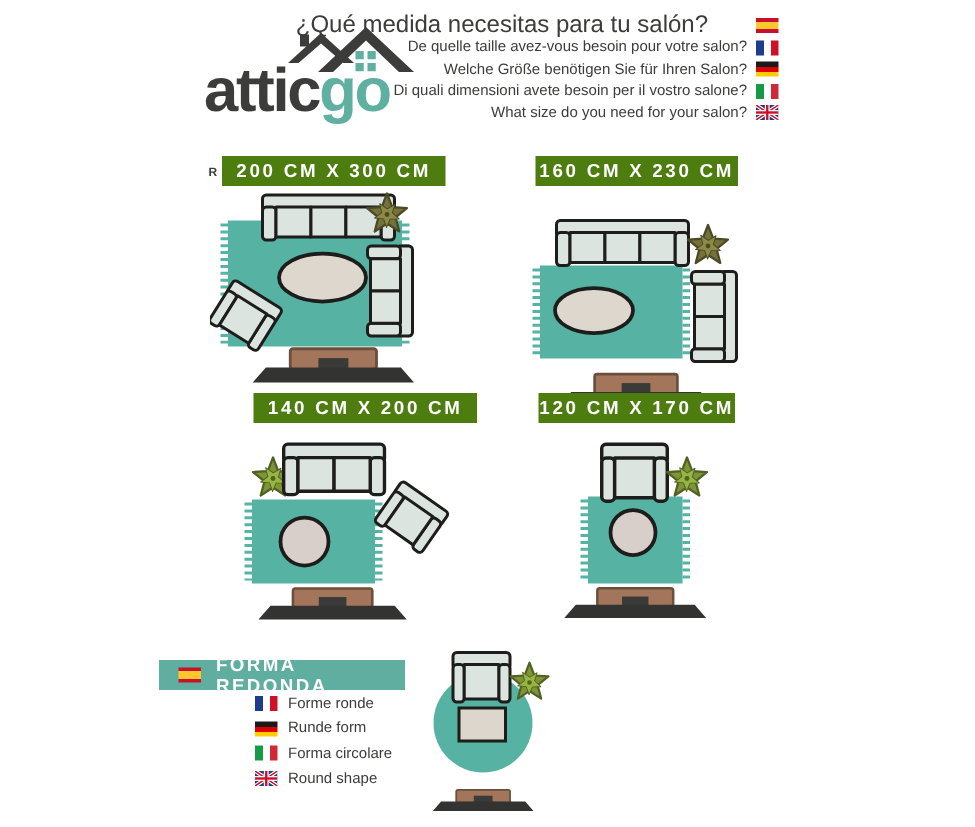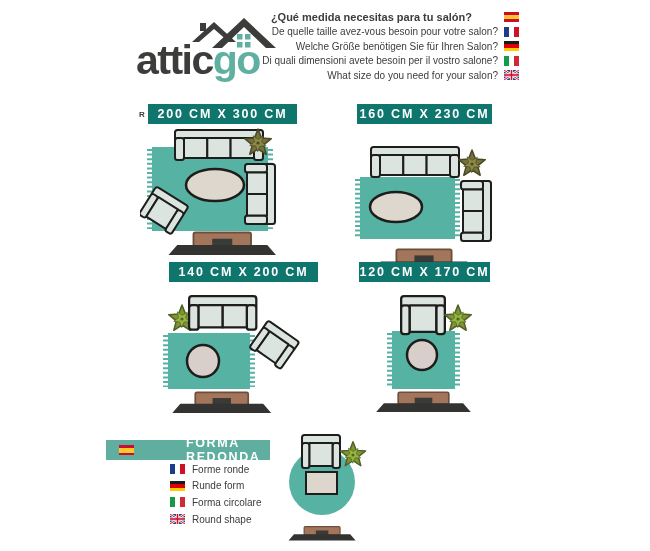--- a/index.html
+++ b/index.html
@@ -12,41 +12,41 @@
   .brand { position:absolute; left:6px; top:28px; font-size:41px; font-weight:bold;
            letter-spacing:-1.5px; color:#3C3C3B; line-height:44px; }
   .brand .go { color:#5FB0A1; }
   .tagline { position:absolute; left:9px; top:68px; font-size:8px; font-weight:bold;
              letter-spacing:3.1px; color:#3C3C3B;margin-top:32px; }
 
   
   .questions { position:absolute; top:10px; right:131px; width:360px; }
   .q-row { display:flex; justify-content:flex-end; align-items:center; gap:6px;
            height:14.5px; font-size:10px; color:#3C3C3B; }
-  .q-row.bold { font-weight:bold; font-size:11px;gap:32px; }
+  .q-row.bold { font-weight:normal; font-size:16px;gap:32px; }
 
   
   .flag { display:inline-block; width:15px; height:10px; flex:0 0 15px; }
   .flag.es { background:linear-gradient(180deg,#C8102E 0 25%,#FFC72C 25% 75%,#C8102E 75% 100%); }
   .flag.fr { background:linear-gradient(90deg,#1E3C8C 0 33.4%,#fff 33.4% 66.7%,#CE1126 66.7% 100%); }
   .flag.de { background:linear-gradient(180deg,#1A1A1A 0 33.4%,#DD0000 33.4% 66.7%,#FFCC00 66.7% 100%); }
   .flag.it { background:linear-gradient(90deg,#159A47 0 33.4%,#fff 33.4% 66.7%,#CE2B37 66.7% 100%); }
   .flag.gb svg { display:block; }
 
   
   .cell { position:absolute; width:165px; display:flex; flex-direction:column; align-items:center; }
-  .banner { height:20px; background:#0f766e; color:#fff; font-weight:bold; font-size:12.5px;
+  .banner { height:20px; background:#4d7c0f; color:#fff; font-weight:bold; font-size:12.5px;
             letter-spacing:1.8px; display:flex; align-items:center; justify-content:center; }
   .scene { margin-top:3px; }
 
   
   .round-banner { position:absolute; left:106px; top:440px; width:164px; height:20px;
                   background:#60AEA0; display:flex; align-items:center; gap:10px; padding:0; }
   .round-banner .flag { margin-left:13px; }
-  .round-banner .rb-label { color:#fff; font-weight:bold; font-size:12.5px; letter-spacing:1.6px;margin-left:42px; }
+  .round-banner .rb-label { color:#fff; font-weight:bold; font-size:12.5px; letter-spacing:1.6px; }
   .translations { position:absolute; left:122px; top:461px; }
   .t-row { display:flex; align-items:center; gap:7px; height:16.6px; font-size:10px; color:#3C3C3B;padding-left:48px; }
 
   
   .sofa   { fill:#DCE4E0; stroke:#1D1D1B; stroke-width:2; stroke-linejoin:round; }
   .oval-table  { fill:#DDD7CE; stroke:#1D1D1B; stroke-width:2.5; }
   .round-table { fill:#D8CFCA; stroke:#1D1D1B; stroke-width:2.5; }
   .rect-table  { fill:#DDD6CC; stroke:#1D1D1B; stroke-width:2; }
   .rug    { fill:#56B3A3; }
   .fringe { stroke:#56B3A3; stroke-width:5; stroke-dasharray:2 2.6; fill:none; }

